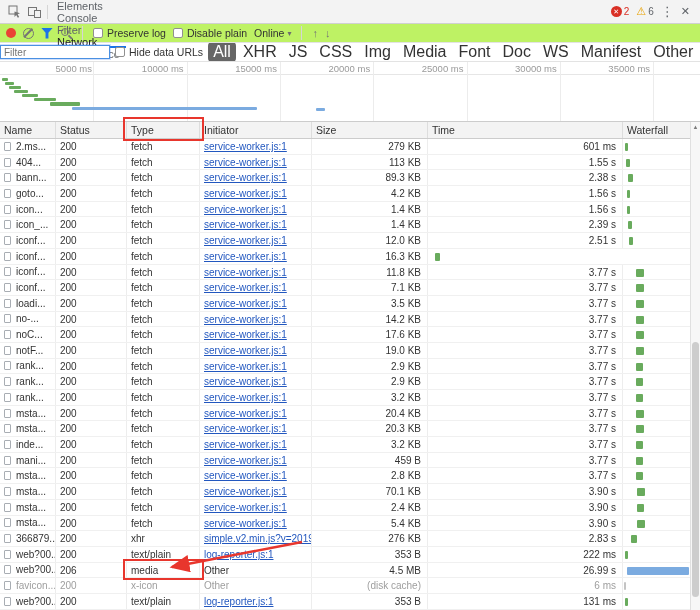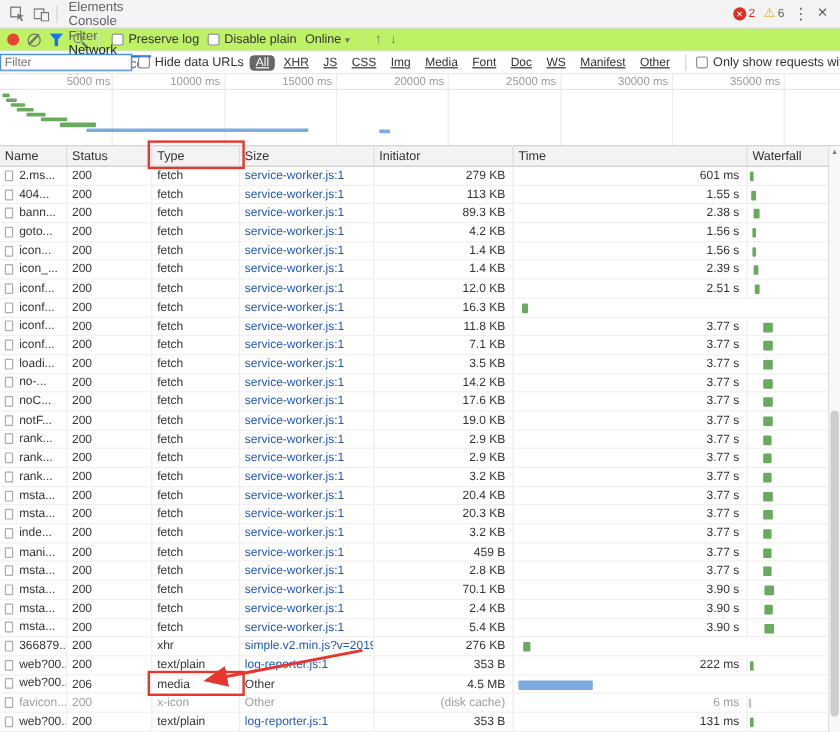--- a/index.html
+++ b/index.html
@@ -34,39 +34,39 @@
   .search-ic::after { content:''; position:absolute; left:8px; top:8.5px; width:4.5px; height:1.5px; background:#757575; transform:rotate(45deg); }
   .chk { display:inline-flex; align-items:center; gap:4px; color:#333; }
   .checkbox { width:10px; height:10px; border:1px solid #909090; border-radius:2px; background:#fff; display:inline-block; flex:none; }
   .dropdown { display:inline-flex; align-items:center; gap:3px; color:#333; cursor:default; }
   .caret { font-size:8px; color:#6e6e6e; }
   .arrow-ic { color:#757575; font-size:11px; font-weight:bold; line-height:1; }
   
   .filterrow { height:19px; display:flex; align-items:center; gap:5px; padding:0 0; border-bottom:1px solid #e3e3e3; background:#fff; white-space:nowrap; overflow:hidden; }
   .filter-input { width:110px; height:14px; border:1px solid #4a90e2; box-shadow:0 0 0 1px rgba(66,133,244,.25); font-size:10px; padding:0 3px; outline:none; font-family:"Liberation Sans",sans-serif; }
   .chips { display:flex; align-items:center; gap:2px; }
-  .chip { padding:1px 5px; border-radius:4px; color:#333; font-size:10px; cursor:default;text-decoration:underline; }
+  .chip { padding:1px 5px; border-radius:4px; color:#333; font-size:16px; cursor:default; }
   .chip.active { background:#666; color:#fff; }
   
   .overview { position:relative; height:60px; border-bottom:1px solid #ccc; background:#fff; overflow:hidden; }
   .ruler { position:absolute; top:0; left:0; right:0; height:13px; border-bottom:1px solid #e6e6e6; }
   .tick-label { position:absolute; top:1px; transform:translateX(-100%); padding-right:3px; color:#9a9a9a; font-size:9.5px; }
   .gridline { position:absolute; top:0; bottom:0; width:1px; background:#ececec; }
   .ovmark { position:absolute; border-radius:1px; }
   
   .grid-header, .tr { display:grid; grid-template-columns:56px 71px 73px 112px 116px 195px 1fr; }
   .grid-header { height:17px; background:#f3f3f3; border-bottom:1px solid #ccc; }
   .th { padding:0 4px; line-height:16px; color:#333; border-right:1px solid #ddd; overflow:hidden; white-space:nowrap; font-size:10.5px; }
   .grid-body { height:471px; overflow:hidden; }
   .tr { height:15.7px; border-bottom:1px solid #f0f0f0; }
   .td { padding:0 4px; line-height:15px; border-right:1px solid #ededed; overflow:hidden; white-space:nowrap; font-size:10px; color:#333; }
   .td.num { text-align:right; padding-right:6px; }
   .name-cell { display:flex; align-items:center; gap:5px; }
   .doc-icon { width:7px; height:9px; border:1px solid #a8adb3; border-radius:1px; background:#fff; flex:none; }
-  .link { color:#2257bf; cursor:pointer; }
+  .link { color:#2257bf; text-decoration:underline; cursor:pointer; }
   .tr.muted .td, .tr.muted span { color:#9e9e9e; }
   .td.wf { padding:0; position:relative; border-right:none; }
   .wbar { position:absolute; top:4px; height:8px; border-radius:1px; }
   
   .scrollbar { position:absolute; right:0; top:122px; width:10px; height:488px; background:#f7f7f7; border-left:1px solid #e0e0e0; z-index:5; }
   .scroll-up { height:11px; text-align:center; font-size:6px; color:#7a7a7a; line-height:11px; cursor:default; }
   .scroll-thumb { position:absolute; left:1px; width:7px; top:220px; height:255px; background:#cdcdcd; border-radius:4px; }
   
   .annotations { position:absolute; left:0; top:0; z-index:10; pointer-events:none; }
 </style>
@@ -185,22 +185,22 @@
     <div class="ovmark" style="left: 34px; top: 36px; width: 22px; height: 3px; background: rgb(105, 171, 93);"></div>
     <div class="ovmark" style="left: 50px; top: 40px; width: 30px; height: 4px; background: rgb(105, 171, 93);"></div>
     <div class="ovmark" style="left: 72px; top: 45px; width: 185px; height: 3px; background: rgb(123, 171, 224);"></div>
     <div class="ovmark" style="left: 316px; top: 46px; width: 9px; height: 3px; background: rgb(123, 171, 224);"></div>
   </div>
 
 <div class="grid-header">
     <div class="th">Name</div>
     <div class="th">Status</div>
     <div class="th">Type</div>
+    <div class="th">Initiator</div>
     <div class="th">Size</div>
-    <div class="th">Initiator</div>
     <div class="th">Time</div>
     <div class="th">Waterfall</div>
   </div>
 <div class="grid-body">
     <div class="tr">
       <div class="td name-cell">
         <span class="doc-icon"></span>
         <span>2.ms...</span>
       </div>
       <div class="td">200</div>
@@ -549,20 +549,21 @@
     </div>
     <div class="tr">
       <div class="td name-cell">
         <span class="doc-icon"></span>
         <span>366879...</span>
       </div>
       <div class="td">200</div>
       <div class="td">xhr</div>
       <div class="td"><span class="link">simple.v2.min.js?v=20190...</span></div>
       <div class="td num">276 KB</div>
+      <div class="td num">2.83 s</div>
       <div class="td wf">
         <div class="wbar" style="left: 8px; width: 6px; background: rgb(105, 171, 93);"></div>
       </div>
     </div>
     <div class="tr">
       <div class="td name-cell">
         <span class="doc-icon"></span>
         <span>web?00...</span>
       </div>
       <div class="td">200</div>
@@ -576,20 +577,21 @@
     </div>
     <div class="tr">
       <div class="td name-cell">
         <span class="doc-icon"></span>
         <span>web?00...</span>
       </div>
       <div class="td">206</div>
       <div class="td">media</div>
       <div class="td"><span>Other</span></div>
       <div class="td num">4.5 MB</div>
+      <div class="td num">26.99 s</div>
       <div class="td wf">
         <div class="wbar" style="left: 4px; width: 62px; background: rgb(123, 171, 224);"></div>
       </div>
     </div>
     <div class="tr muted">
       <div class="td name-cell">
         <span class="doc-icon"></span>
         <span>favicon...</span>
       </div>
       <div class="td">200</div>

